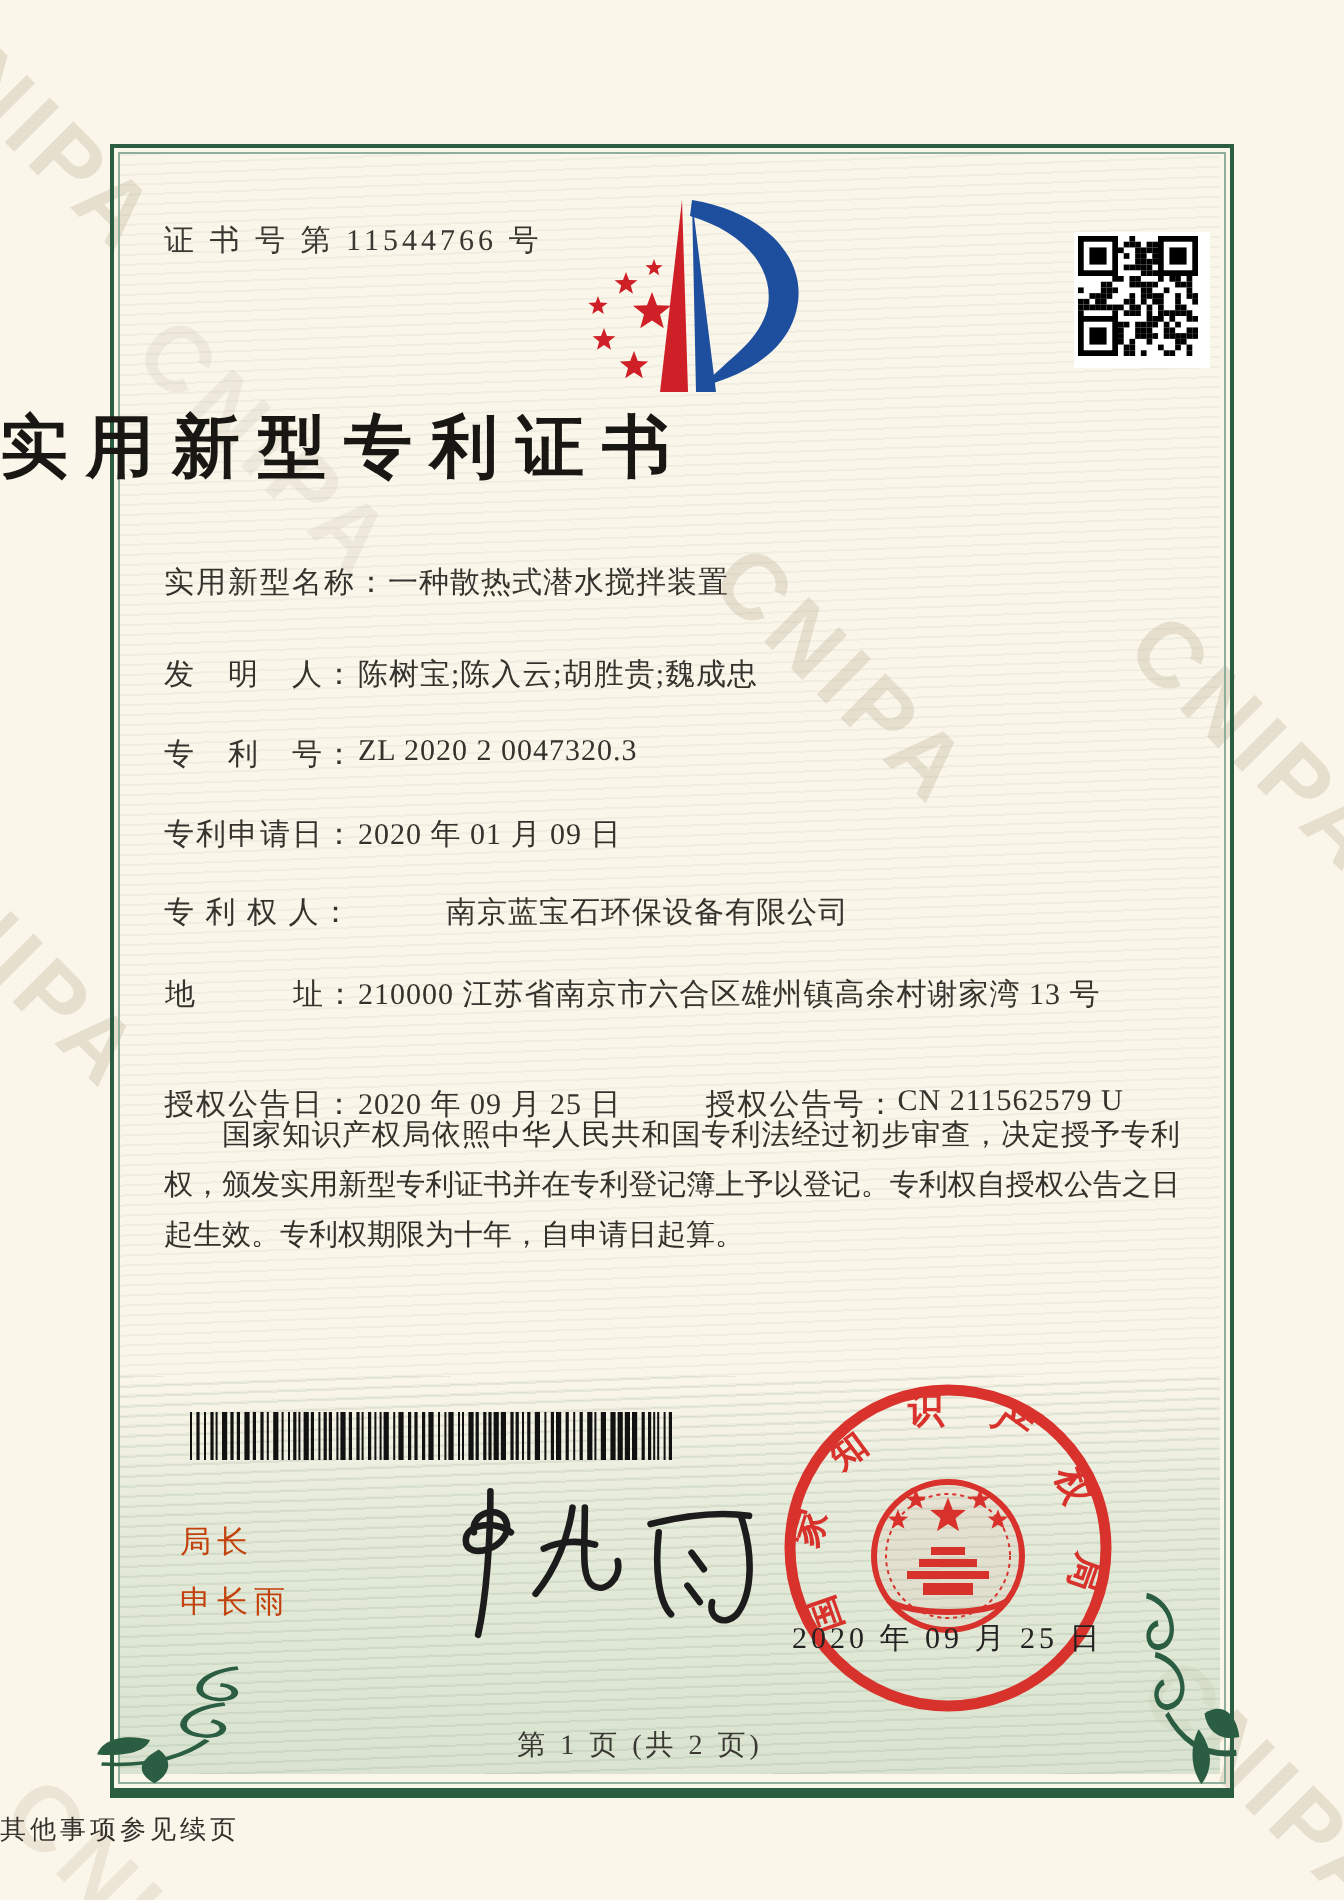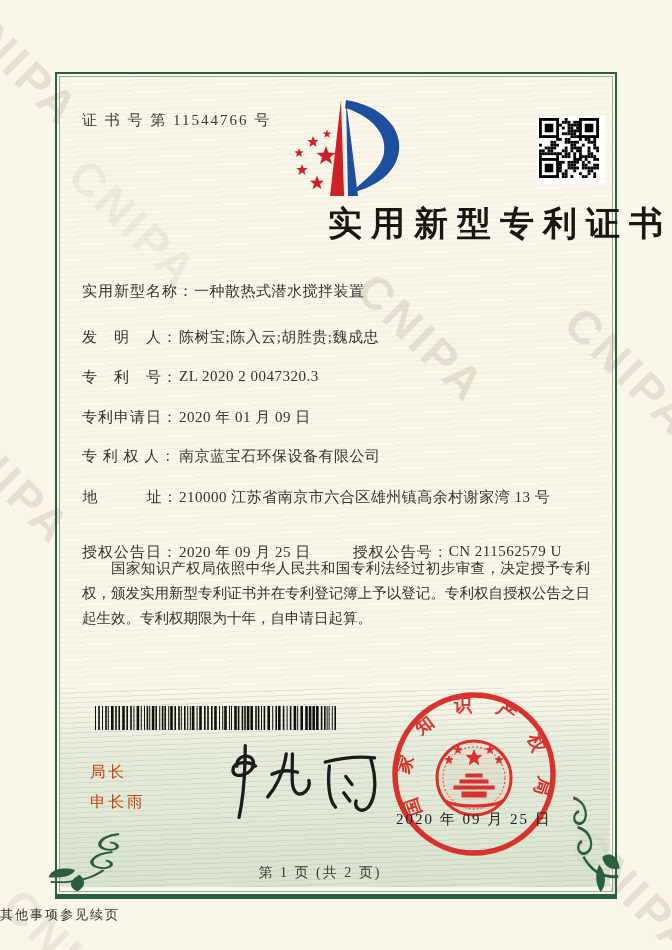--- a/index.html
+++ b/index.html
@@ -28,21 +28,21 @@
     background:repeating-linear-gradient(178deg,rgba(150,172,142,0.10) 0 1px,transparent 1px 5px);
   }
   .green-band{
     position:absolute;left:60px;top:688px;width:550px;height:199px;z-index:1;
     background:
       repeating-linear-gradient(178deg,rgba(130,160,128,0.16) 0 1px,transparent 1px 5px),
       linear-gradient(180deg,rgba(213,226,206,0) 0%,rgba(213,226,206,0.55) 35%,rgba(206,221,199,0.75) 100%);
   }
   .abs{position:absolute;z-index:3;}
   .cert-number{left:82px;top:111px;font-size:15px;letter-spacing:2px;color:#3a3833;}
-  .title{left:0;top:201px;width:672px;text-align:right;font-size:34px;font-weight:bold;
+  .title{left:0;top:201px;width:672px;text-align:left;font-size:34px;font-weight:bold;
          letter-spacing:9px;color:#191714;}
   .field-row{left:82px;width:512px;font-size:15px;color:#35332e;white-space:nowrap;display:flex;}
   .field-label{display:inline-block;min-width:97px;letter-spacing:1px;}
   .field-value{letter-spacing:0.5px;}
   .grant-no{margin-left:42px;display:flex;}
   .paras{left:82px;top:556px;width:508px;font-size:14.5px;line-height:25px;
          text-align:justify;color:#33312c;z-index:3;position:absolute;}
   .paras p{margin:0 0 7px 0;text-indent:2em;}
   .officer{left:90px;top:757px;font-size:15.5px;letter-spacing:3px;color:#c2410c;line-height:30px;}
   .seal-date{left:396px;top:810px;font-size:15px;letter-spacing:2px;color:#222;z-index:5;}
@@ -266,21 +266,21 @@
     <span class="field-value">陈树宝;陈入云;胡胜贵;魏成忠</span>
   </div>
   <div class="abs field-row" style="top:368px;">
     <span class="field-label">专　利　号：</span>
     <span class="field-value">ZL 2020 2 0047320.3</span>
   </div>
   <div class="abs field-row" style="top:408px;align-items:flex-end;">
     <span class="field-label">专利申请日：</span>
     <span class="field-value">2020 年 01 月 09 日</span>
   </div>
-  <div class="abs field-row" style="top:447px;">
+  <div class="abs field-row" style="top:447px;gap:44px;">
     <span class="field-label">专 利 权 人：</span>
     <span class="field-value">南京蓝宝石环保设备有限公司</span>
   </div>
   <div class="abs field-row" style="top:488px;text-align:center;">
     <span class="field-label">地　　　址：</span>
     <span class="field-value">210000 江苏省南京市六合区雄州镇高余村谢家湾 13 号</span>
   </div>
   <div class="abs field-row" style="top:527px;margin-top:16px;">
     <span class="field-label">授权公告日：</span>
     <span class="field-value">2020 年 09 月 25 日</span>

